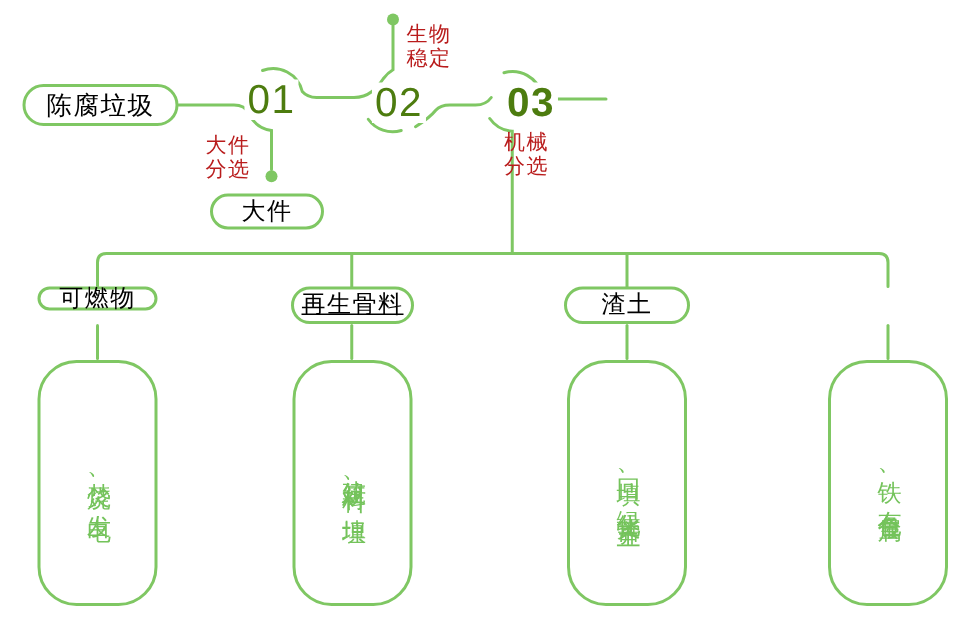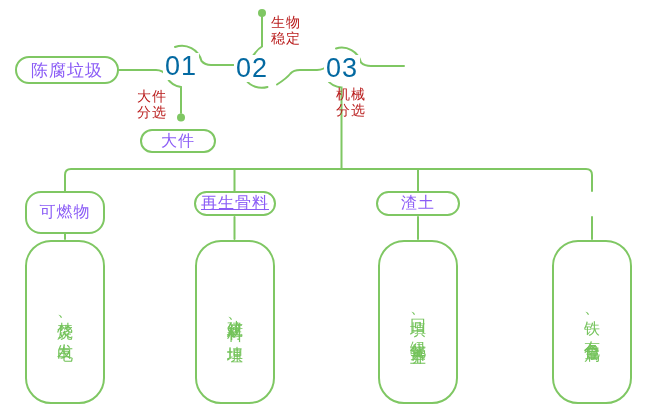--- a/index.html
+++ b/index.html
@@ -4,27 +4,27 @@
 <style>
   html,body{margin:0;padding:0;background:#ffffff;}
   .stage{
     position:relative;width:648px;height:416px;background:#ffffff;overflow:hidden;
     font-family:"Liberation Sans","DejaVu Sans",sans-serif;
   }
   .stage *{box-sizing:border-box;}
   svg.lines{position:absolute;left:0;top:0;width:648px;height:416px;}
   svg.lines path{fill:none;stroke:#7FC763;stroke-width:2;stroke-linecap:round;}
   .pill{
-    position:absolute;border:2px solid #7FC763;border-radius:16px;color:#8b5cf6;
+    position:absolute;border:2px solid #7FC763;border-radius:16px;color:#000000;
     display:flex;align-items:center;justify-content:center;background:#ffffff;
     font-size:16px;letter-spacing:1px;
   }
   .pill.source{font-size:17px;}
   .step-num{
-    position:absolute;color:#0369a1;font-size:27px;line-height:27px;
+    position:absolute;color:#4d7c0f;font-size:27px;line-height:27px;
     transform:translateX(-50%);letter-spacing:1px;background:#ffffff;padding:0 2px;
   }
   .step-label{
     position:absolute;color:#b91c1c;font-size:14px;line-height:16px;
     white-space:pre-line;letter-spacing:1px;
   }
   .result-box{
     position:absolute;width:80px;height:164px;border:2px solid #7FC763;border-radius:26px;
     display:flex;align-items:center;justify-content:center;background:#ffffff;
   }
@@ -65,35 +65,35 @@
 
     <circle cx="262" cy="13" r="4" fill="#7FC763"></circle>
     <circle cx="181" cy="117.5" r="4" fill="#7FC763"></circle>
   </svg>
 
   <div class="pill source" style="left:15px;top:56px;width:104px;height:28px;">
     <span>陈腐垃圾</span>
   </div>
 
   <div class="step-num" style="left:181px;top:53px;">01</div>
-  <div class="step-num" style="left:252px;top:55px;">02</div>
-  <div class="step-num" style="left:342px;top:55px;">03</div>
+  <div class="step-num" style="left:266px;top:55px;">02</div>
+  <div class="step-num" style="left:354px;top:55px;font-weight:bold;">03</div>
 
   <div class="step-label" style="left:137px;top:88px;">大件
 分选</div>
   <div class="step-label" style="left:271px;top:14px;">生物
 稳定</div>
   <div class="step-label" style="left:336px;top:86px;">机械
 分选</div>
 
   <div class="pill" style="left:140px;top:129px;width:76px;height:24px;">
     <span>大件</span>
   </div>
 
-  <div class="pill" style="left:25px;top:191px;width:80px;height:43px;">
+  <div class="pill" style="left:25px;top:191px;width:80px;height:16px;">
     <span>可燃物</span>
   </div>
   <div class="pill" style="left:194px;top:191px;width:82px;height:25px;text-decoration:underline;">
     <span>再生骨料</span>
   </div>
   <div class="pill" style="left:376px;top:191px;width:84px;height:25px;align-items:center;">
     <span>渣土</span>
   </div>
 
   <div class="result-box" style="left:25px;top:240px;">

